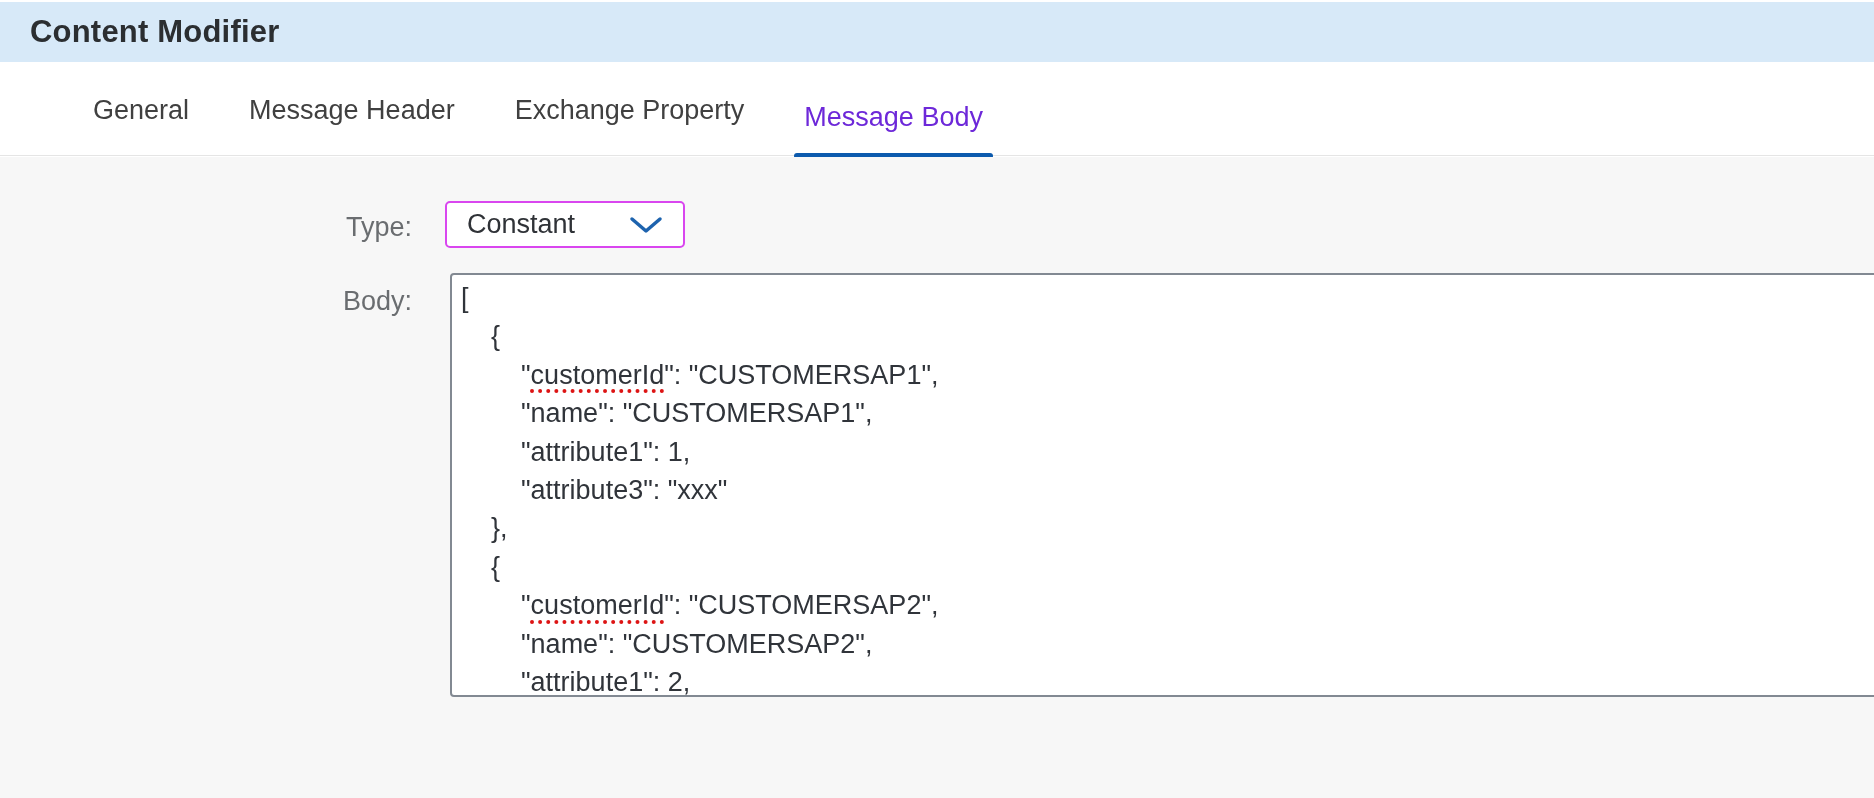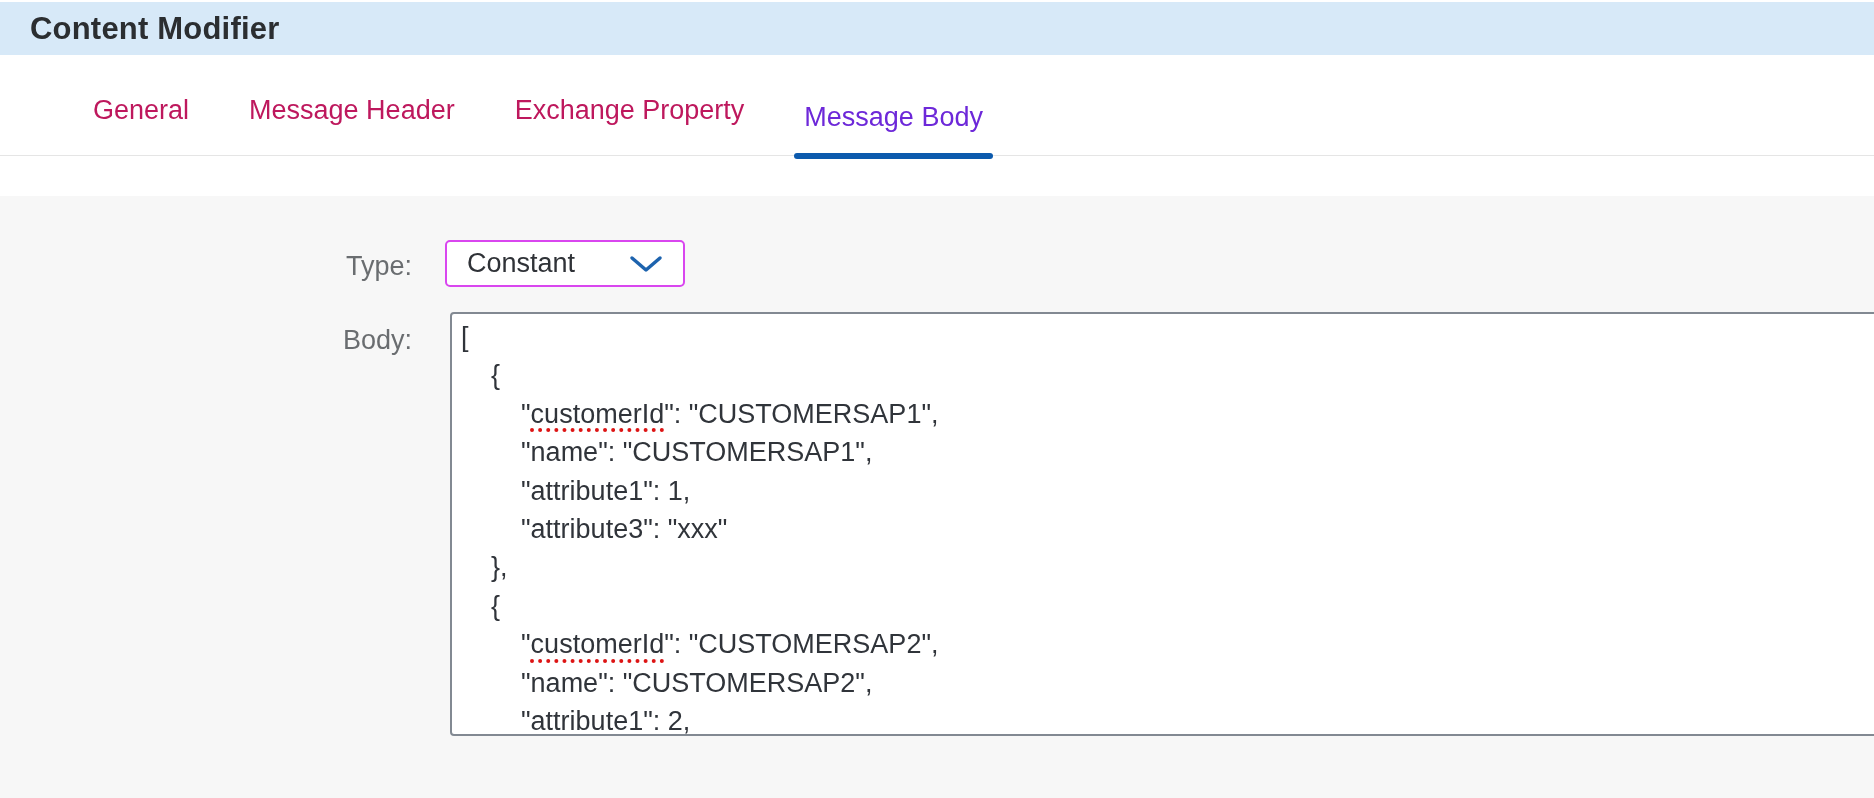--- a/index.html
+++ b/index.html
@@ -1,36 +1,36 @@
 <!DOCTYPE html>
 <html><head>
 <meta charset="utf-8">
 <style>
   * { margin:0; padding:0; box-sizing:border-box; }
   html,body { width:1874px; height:798px; overflow:hidden; background:#ffffff;
               font-family:"Liberation Sans", sans-serif; }
   .page { position:relative; width:1874px; height:798px; background:#ffffff; }
 
   
-  .titlebar { position:absolute; top:2px; left:0; right:0; height:53px;
+  .titlebar { position:absolute; top:2px; left:0; right:0; height:60px;
               background:#d7e9f8; display:flex; align-items:center; padding-left:30px; }
   .titlebar h1 { font-size:31px; font-weight:bold; color:#2b2e31; letter-spacing:0.2px; }
 
   
   .tabstrip { position:absolute; top:66px; left:0; right:0; height:90px;
               background:#ffffff; border-bottom:1px solid #e5e5e5;
               display:flex; align-items:center; padding-left:93px; gap:60px; }
-  .tab { position:relative; font-size:27px; color:#be185d; height:100%;
+  .tab { position:relative; font-size:27px; color:#404040; height:100%;
          display:flex; align-items:center; cursor:pointer; white-space:nowrap; }
   .tab.active { color:#6d28d9;margin-top:13px; }
   .tab.active::after { content:""; position:absolute; left:-10px; right:-10px;
          bottom:3px; height:6px; border-radius:4px; background:#0c5aad; }
 
   
-  .content { position:absolute; top:157px; left:0; right:0; bottom:0; background:#f7f7f7;margin-top:39px; }
+  .content { position:absolute; top:157px; left:0; right:0; bottom:0; background:#f7f7f7; }
 
   .field-label { position:absolute; left:0; width:412px; text-align:right;
                  font-size:27px; color:#6a6d70; }
   .type-label { top:55px; }
   .body-label { top:129px;padding-left:45px; }
 
   
   .dropdown { position:absolute; left:445px; top:44px; width:240px; height:47px;
               background:#ffffff; border:2px solid #d946ef; border-radius:5px;
               display:flex; align-items:center; padding:0 20px; cursor:pointer; }

